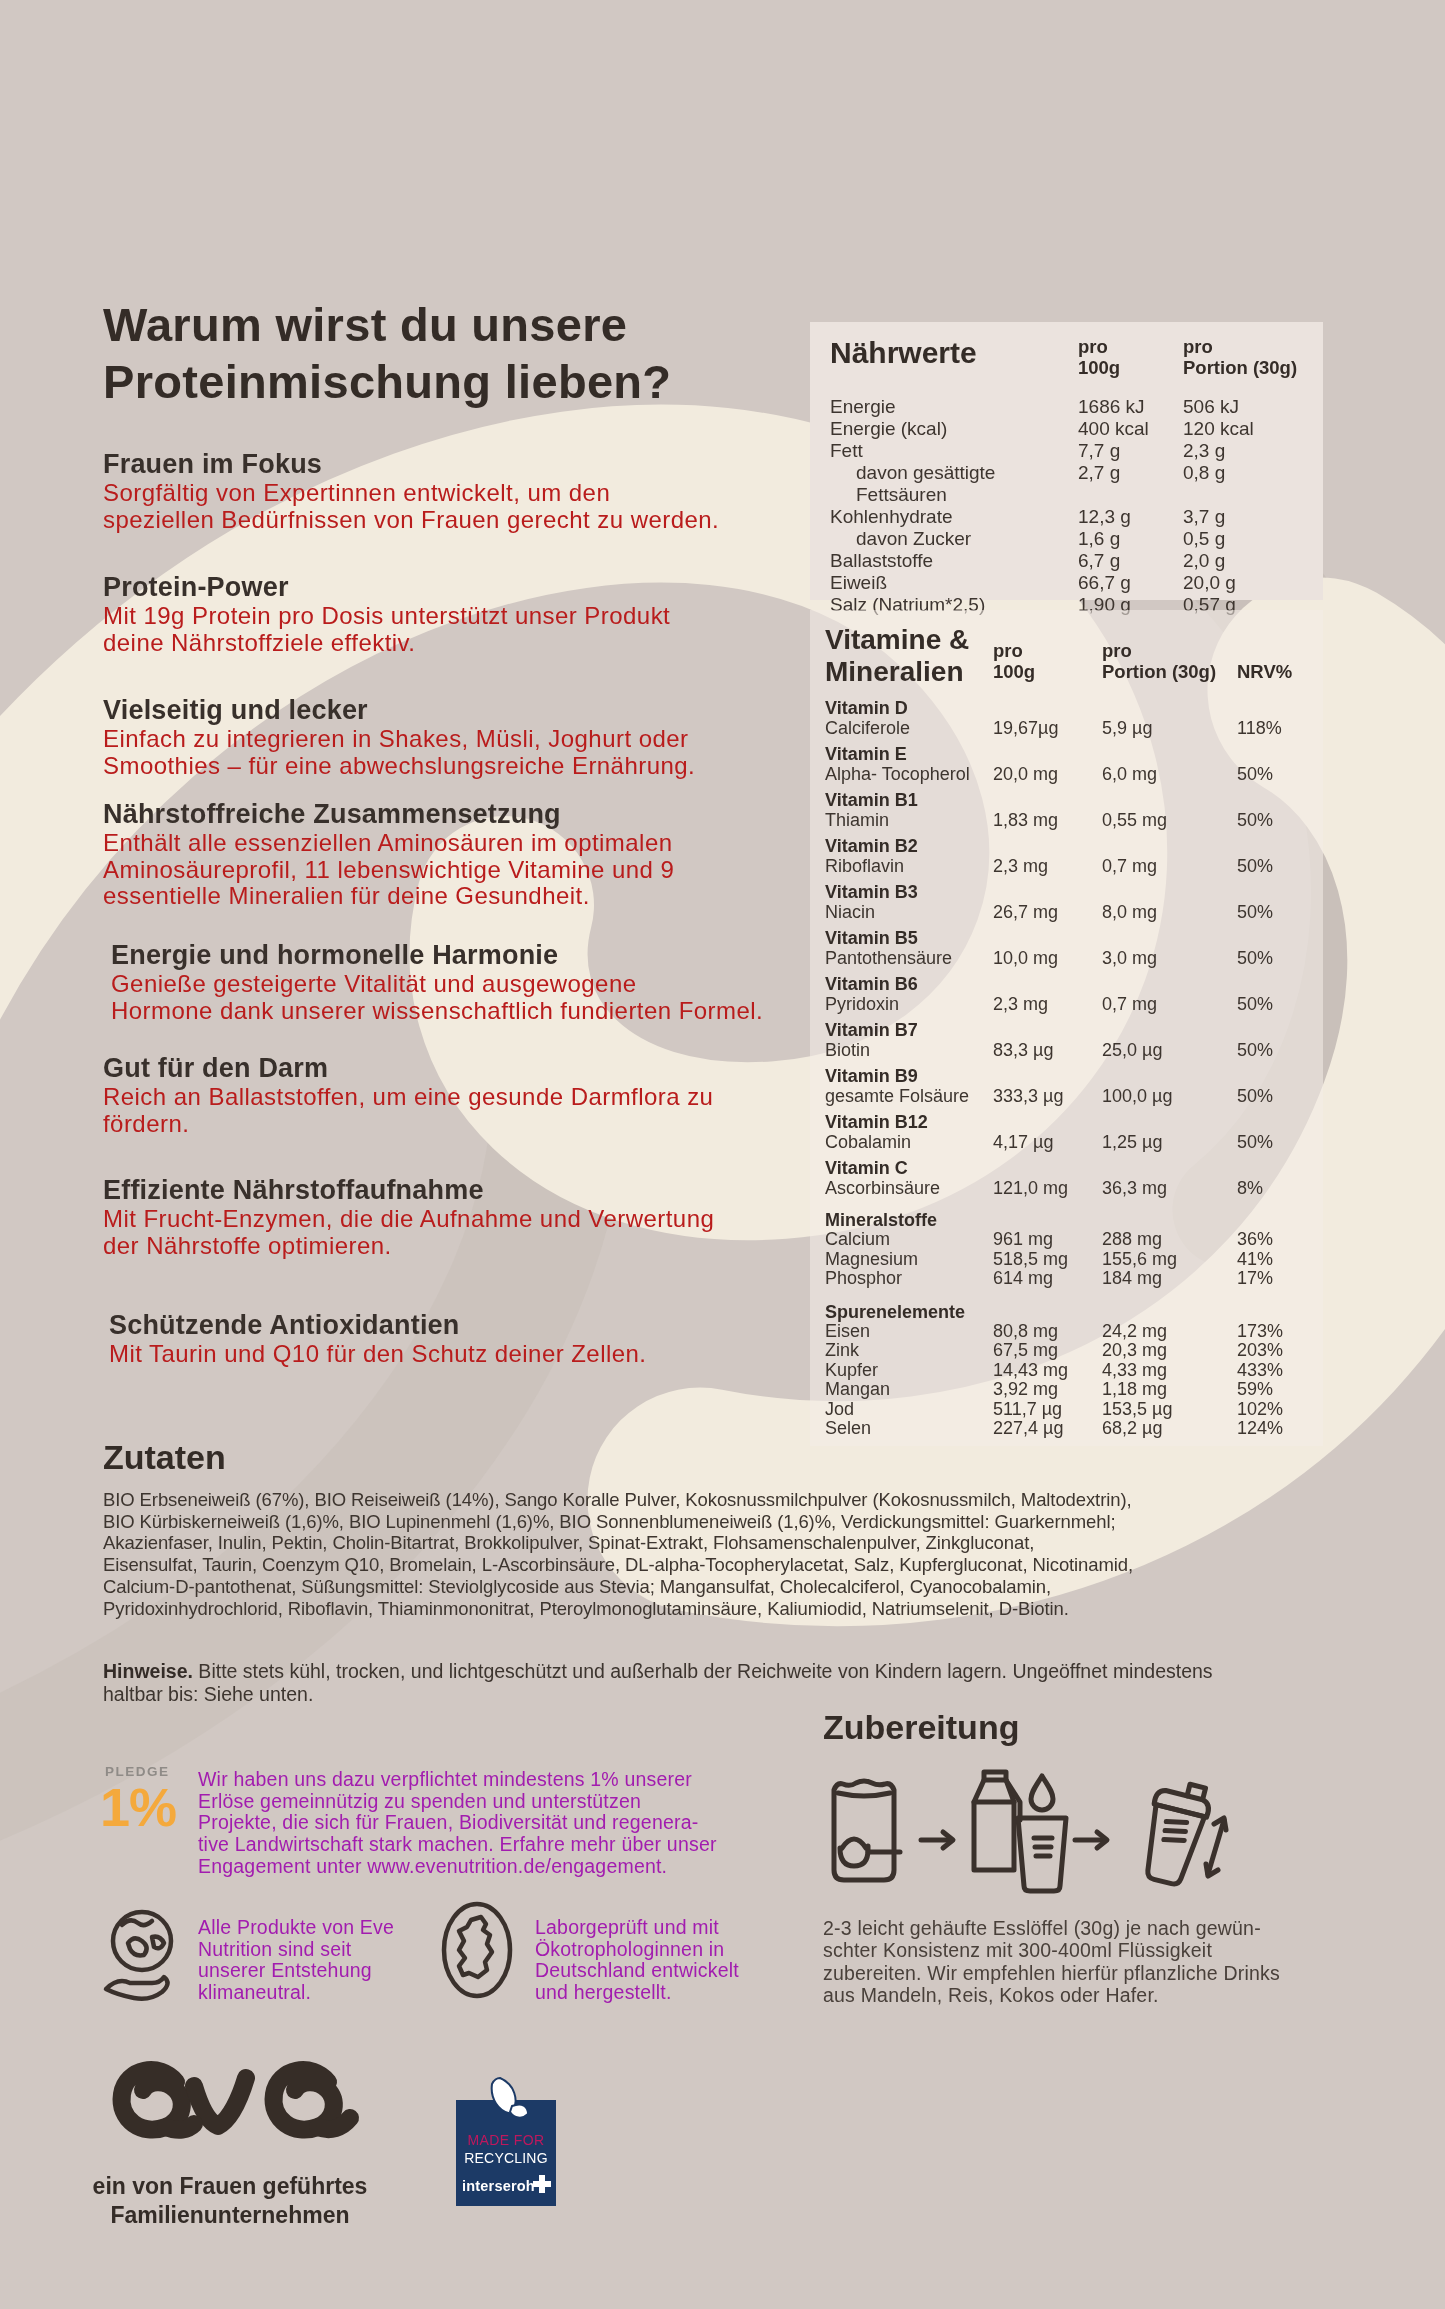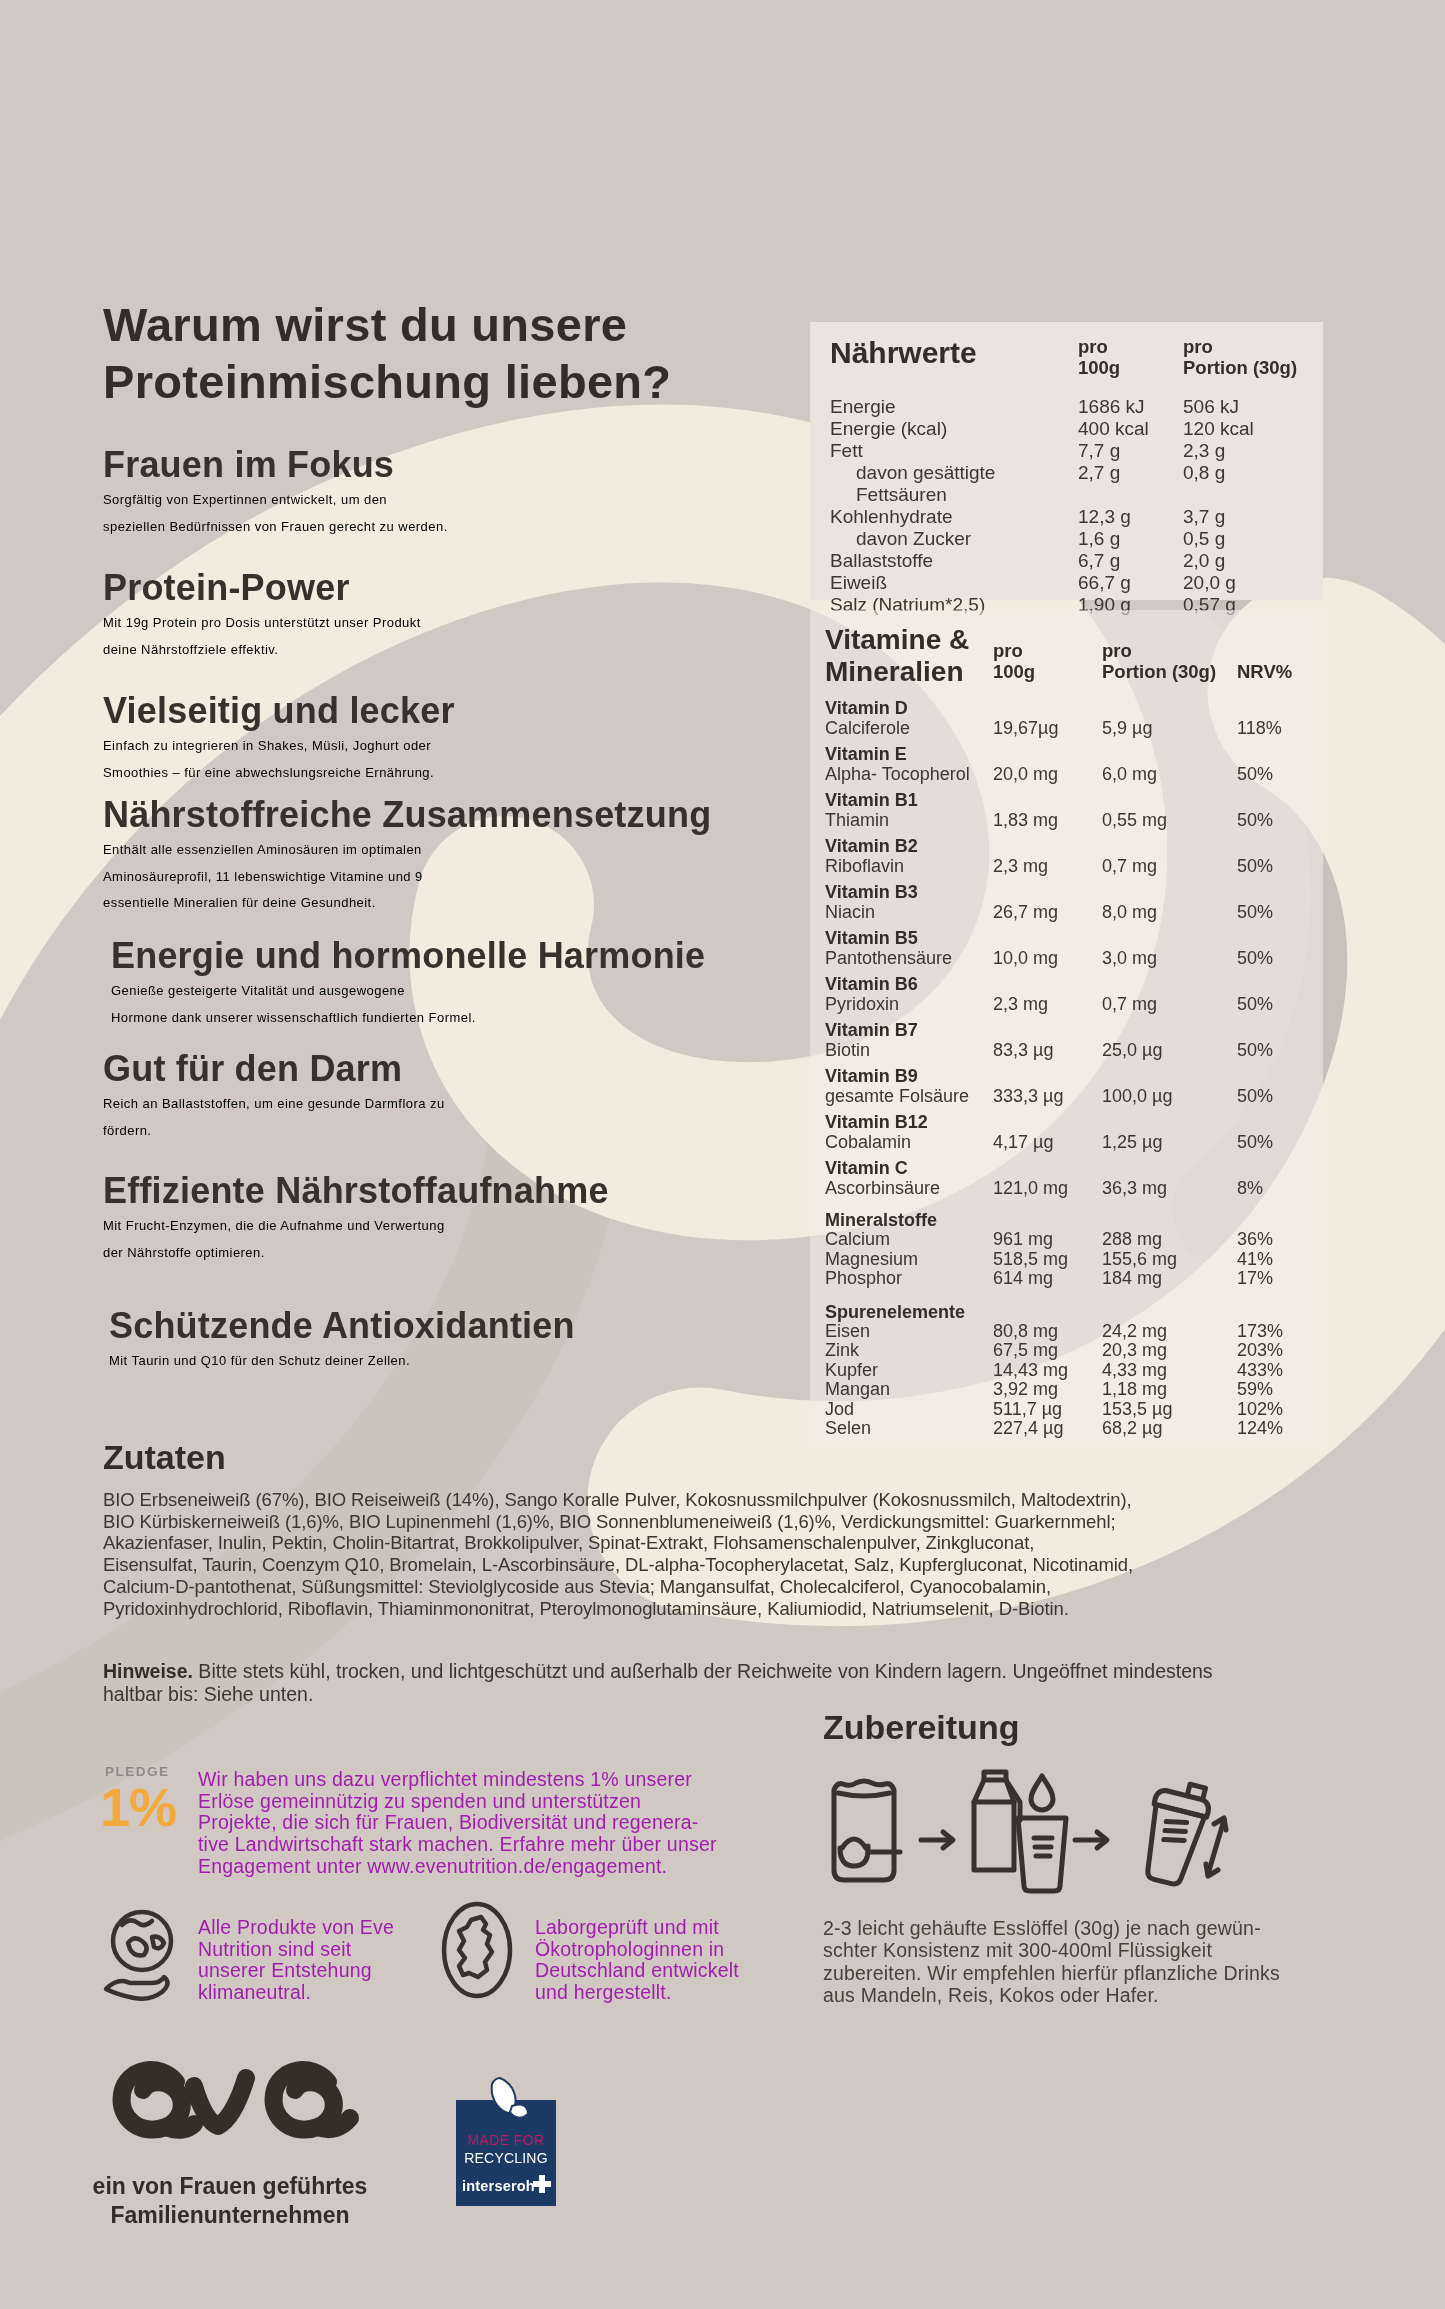--- a/index.html
+++ b/index.html
@@ -5,22 +5,22 @@
   html,body{margin:0;padding:0;background:#9b948f;}
   .page{position:relative;width:1445px;height:2309px;background:#d1c8c3;overflow:hidden;
         font-family:"Liberation Sans",sans-serif;color:#38302b;padding-left:16px;}
   .swirl{position:absolute;left:0;top:0;z-index:0;}
   .abs{position:absolute;}
 
   
   .left-col{position:absolute;left:103px;top:296px;width:660px;z-index:2;}
   h1.title{margin:0;font-size:47px;line-height:57px;font-weight:700;color:#342c27;letter-spacing:.3px;}
   .section{position:absolute;left:103px;width:660px;z-index:2;}
-  .sec-head{font-size:36px;font-weight:700;color:#38302b;line-height:31px;letter-spacing:.2px;}
-  .sec-body{margin-top:7px;font-size:13px;line-height:26.5px;color:#000000;letter-spacing:.45px;}
+  .sec-head{font-size:27px;font-weight:700;color:#38302b;line-height:31px;letter-spacing:.2px;}
+  .sec-body{font-size:24px;line-height:26.5px;color:#b91c1c;letter-spacing:.45px;}
   .s1{top:449px}.s2{top:572px}.s3{top:695px}.s4{top:799px}
   .s5{top:940px;padding-left:8px}.s6{top:1053px}.s7{top:1175px}.s8{top:1310px;padding-left:6px}
 
   
   .panel{position:absolute;left:810px;width:513px;z-index:1;}
   .nw-panel{top:322px;height:278px;background:#ebe3de;}
   .vit-panel{top:610px;height:836px;background:rgba(244,237,231,0.55);}
   .panel .ptitle{position:absolute;left:20px;top:14px;font-size:30px;font-weight:700;line-height:33px;color:#342c27;}
   .vit-panel .ptitle{left:15px;font-size:28px;line-height:32px;}
   .colhead{position:absolute;font-size:18.5px;font-weight:700;line-height:21px;color:#342c27;}

